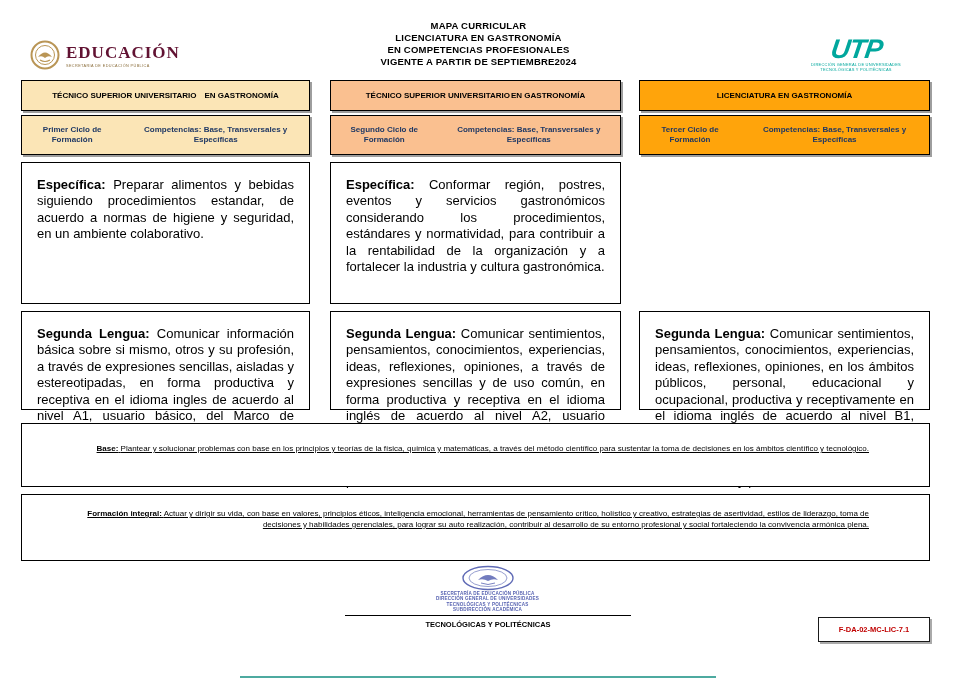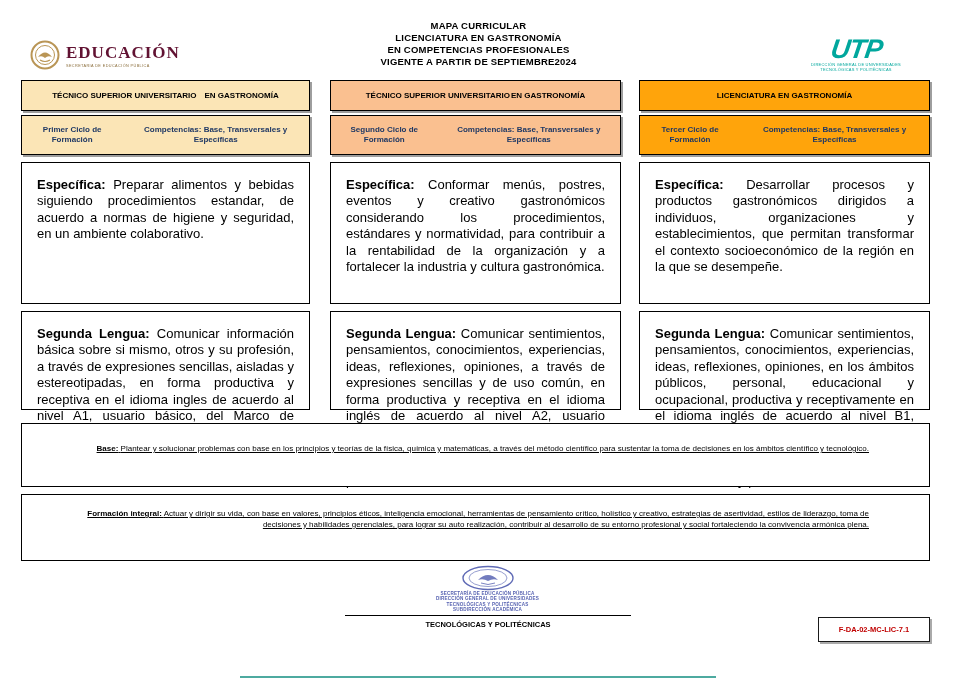--- a/index.html
+++ b/index.html
@@ -97,36 +97,33 @@
 
   <div class="box hdr program-box gap-tight" style="left: 330px; top: 80px; width: 291px; height: 31px; background: rgb(250, 192, 144);">
     <div>TÉCNICO SUPERIOR UNIVERSITARIO</div>
     <div>EN GASTRONOMÍA</div>
   </div>
   <div class="box hdr cycle-box" style="left: 330px; top: 115px; width: 291px; height: 40px; background: rgb(250, 192, 144);">
     <div>Segundo Ciclo de Formación</div>
     <div>Competencias: Base, Transversales y Específicas</div>
   </div>
   <div class="box" style="left:330px;top:162px;width:291px;height:142px;">
-    <p class="cell-text"><b>Específica:</b> <span>Conformar menús, postres, eventos y creativo gastronómicos considerando los procedimientos, estándares y normatividad, para contribuir a la rentabilidad de la organización y a fortalecer la industria y cultura gastronómica.</span></p>
+    <p class="cell-text"><b>Específica:</b> <span>Conformar región, postres, eventos y servicios gastronómicos considerando los procedimientos, estándares y normatividad, para contribuir a la rentabilidad de la organización y a fortalecer la industria y cultura gastronómica.</span></p>
   </div>
   <div class="box" style="left:330px;top:311px;width:291px;height:99px;">
     <p class="cell-text"><b>Segunda Lengua:</b> <span>Comunicar sentimientos, pensamientos, conocimientos, experiencias, ideas, reflexiones,  opiniones, a través de expresiones sencillas y de uso común, en forma productiva y receptiva en el idioma inglés de acuerdo al nivel A2, usuario básico, del Marco de Referencia Europeo para contribuir en el desempeño de sus funciones en su entorno laboral,  social y personal.</span></p>
   </div>
 
   <div class="box hdr program-box" style="left: 639px; top: 80px; width: 291px; height: 31px; background: rgb(255, 164, 11);">
     <div>LICENCIATURA EN GASTRONOMÍA</div>
     <div></div>
   </div>
   <div class="box hdr cycle-box" style="left: 639px; top: 115px; width: 291px; height: 40px; background: rgb(255, 164, 11);">
     <div>Tercer Ciclo de Formación</div>
     <div>Competencias: Base, Transversales y Específicas</div>
-  </div>
-  <div class="box" style="left:639px;top:162px;width:291px;height:142px;">
-    <p class="cell-text"><b>Específica:</b> <span>Desarrollar procesos y productos gastronómicos dirigidos a individuos, organizaciones y establecimientos, que permitan transformar el contexto socioeconómico de la región en la que se desempeñe.</span></p>
   </div>
   <div class="box" style="left:639px;top:311px;width:291px;height:99px;">
     <p class="cell-text"><b>Segunda Lengua:</b> <span>Comunicar sentimientos, pensamientos, conocimientos, experiencias, ideas, reflexiones, opiniones, en los ámbitos públicos, personal, educacional y ocupacional, productiva y receptivamente en el idioma inglés de acuerdo al nivel B1, usuario independiente, del Marco de Referencia Europeo para contribuir en el desempeño de sus funciones en su entorno laboral,  social y personal.</span></p>
   </div>
 
   <div class="box" style="left:21px;top:423px;width:909px;height:64px;">
     <p class="wide-text"><b>Base:</b> <span>Plantear y solucionar problemas con base en los principios y teorías de la física,  química y  matemáticas, a través del método científico para sustentar la toma de decisiones en los ámbitos científico y tecnológico.</span></p>
   </div>
   <div class="box" style="left:21px;top:494px;width:909px;height:67px;">
     <p class="wide-text" style="padding-top:14px;"><b>Formación integral:</b> <span>Actuar y dirigir su vida, con base en valores, principios éticos, inteligencia emocional, herramientas de pensamiento crítico, holístico y creativo, estrategias de asertividad, estilos de liderazgo, toma de decisiones y habilidades gerenciales, para lograr su auto realización, contribuir al desarrollo de su entorno profesional y social fortaleciendo la convivencia armónica plena.</span></p>

